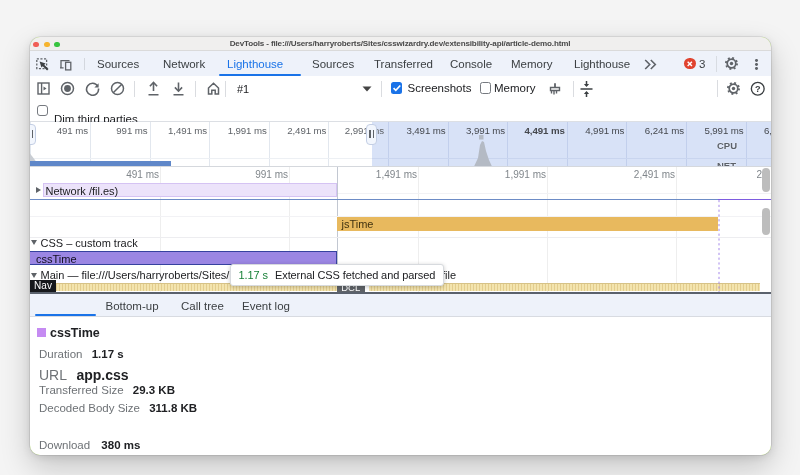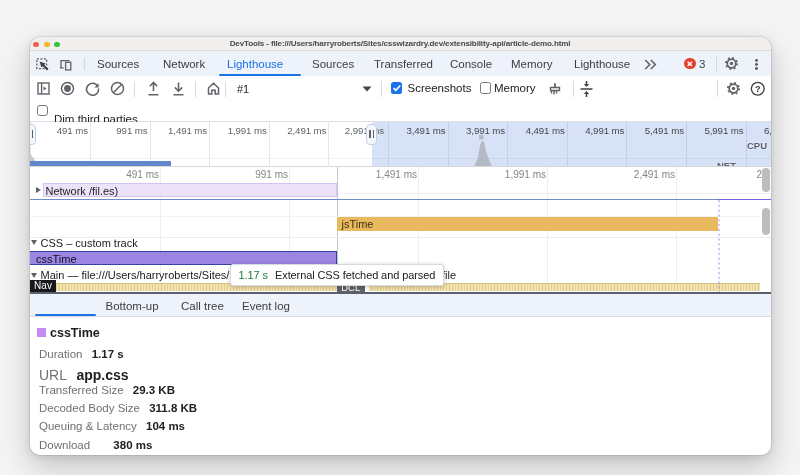--- a/index.html
+++ b/index.html
@@ -190,34 +190,34 @@
 
     <svg class="a" style="left:101px; top:11.5px;" width="21" height="33" viewBox="0 0 21 33">
       <rect x="6" y="1" width="4.5" height="4.5" fill="#b4bac4"></rect>
       <path d="M1 32.5 L5 24 L7 11 L9 7 L11 8 L13 17 L16 26 L19 32.5 Z" fill="#b4bac4"></path>
     </svg>
   </div>
 
   <div class="a lb" style="left:293.9px; z-index:2;">2,991 ms</div>
   <div class="a lb2" style="left:355.5px;">3,491 ms</div>
   <div class="a lb2" style="left:415.1px;">3,991 ms</div>
-  <div class="a lb2" style="left:474.7px;">4,491 ms</div>
+  <div class="a lb2" style="left:474.7px;font-weight:bold;">4,491 ms</div>
   <div class="a lb2" style="left:534.3px;">4,991 ms</div>
-  <div class="a lb2" style="left:593.9px;">5,491 ms</div>
+  <div class="a lb2" style="left:593.9px;">6,241 ms</div>
   <div class="a lb2" style="left:653.5px;">5,991 ms</div>
   <div class="a lb2" style="left:713.1px;">6,491 ms</div>
 
   <div class="a" style="left:-5px; top:1.5px; width:10.5px; height:21.5px; background:#f2f6fd; border:1px solid #c3cee4; border-radius:4px; z-index:3;"></div>
 
   <div class="a" style="left:2px; top:8px; width:1.2px; height:8px; background:#5f6368; z-index:4;"></div>
   <div class="a" style="left:336px; top:1.5px; width:10.5px; height:21.5px; background:#f2f6fd; border:1px solid #c3cee4; border-radius:4px; z-index:3;"></div>
   <div class="a" style="left:339.4px; top:8px; width:1.2px; height:8px; background:#5f6368; z-index:4;"></div>
   <div class="a" style="left:342.6px; top:8px; width:1.2px; height:8px; background:#5f6368; z-index:4;"></div>
 
-  <div class="a" style="left:687px; top:17.8px; width:50px; text-align:right; font-size:9.5px; font-weight:bold; color:#5c6169; text-shadow:0 0 2px rgba(255,255,255,.8); z-index:2;">CPU</div>
+  <div class="a" style="left:687px; top:17.8px; width:50px; font-size:9.5px; font-weight:bold; color:#5c6169; text-shadow:0 0 2px rgba(255,255,255,.8); z-index:2;">CPU</div>
   <div class="a" style="left:687px; top:37.8px; width:50px; text-align:left; font-size:9.5px; font-weight:bold; color:#5c6169; text-shadow:0 0 2px rgba(255,255,255,.8); z-index:2;">NET</div>
 </div>
 
 <div class="a" id="flame" style="left:30px; top:149.8px; width:740.5px; height:124.7px; background:#fff; overflow:hidden;">
 
   <div class="a" style="left:130px; top:0; width:1px; height:124.7px; background:#eeeeee;"></div>
   <div class="a" style="left:259px; top:0; width:1px; height:124.7px; background:#eeeeee;"></div>
   <div class="a" style="left:388px; top:0; width:1px; height:124.7px; background:#eeeeee;"></div>
   <div class="a" style="left:517px; top:0; width:1px; height:124.7px; background:#eeeeee;"></div>
   <div class="a" style="left:646px; top:0; width:1px; height:124.7px; background:#eeeeee;"></div>
@@ -283,17 +283,16 @@
 <div class="a" style="left:242px; top:282px; font-size:11.5px; color:#3c4043;">Event log</div>
 <div class="a" style="left:34.8px; top:296.5px; width:61px; height:2.4px; background:#1a73e8; border-radius:2px;"></div>
 
 <div class="a" style="left:30px; top:299.5px; width:740.5px; height:137.5px; background:#fff;"></div>
 <div class="a" style="left:37px; top:310.5px; width:8.5px; height:8.5px; background:#c58bf2;"></div>
 <div class="a" style="left:50px; top:308px; font-size:12.5px; font-weight:bold; color:#202124;">cssTime</div>
 <div class="a" style="left:39px; top:330px; font-size:11.5px; color:#6e7276;">Duration <span style="color:#202124; font-weight:bold; margin-left:6px;">1.17 s</span></div>
 <div class="a" style="left:39px; top:349px; font-size:14px; color:#6e7276;">URL <span style="color:#202124; font-weight:bold; margin-left:6px;">app.css</span></div>
 <div class="a" style="left:39px; top:366.5px; font-size:11.5px; color:#6e7276;">Transferred Size <span style="color:#202124; font-weight:bold; margin-left:6px;">29.3 KB</span></div>
 <div class="a" style="left:39px; top:384px; font-size:11.5px; color:#6e7276;">Decoded Body Size <span style="color:#202124; font-weight:bold; margin-left:6px;">311.8 KB</span></div>
-<div class="a" style="left:39px; top:402.5px; font-size:11.5px; color:#6e7276;">Queuing &amp; Latency <span style="color:#202124; font-weight:bold; margin-left:6px;">104 ms</span></div>
-<div class="a" style="left:39px; top:421px; font-size:11.5px; color:#6e7276;">Download <span style="color:#202124; font-weight:bold; margin-left:20px;">380 ms</span></div>
+<div class="a" style="left:39px; top:421px; font-size:11.5px; color:#6e7276;">Download <span style="color:#202124; font-weight:bold; margin-left:8px;">380 ms</span></div>
 
 </div>
   </div>
 
 </body></html>

